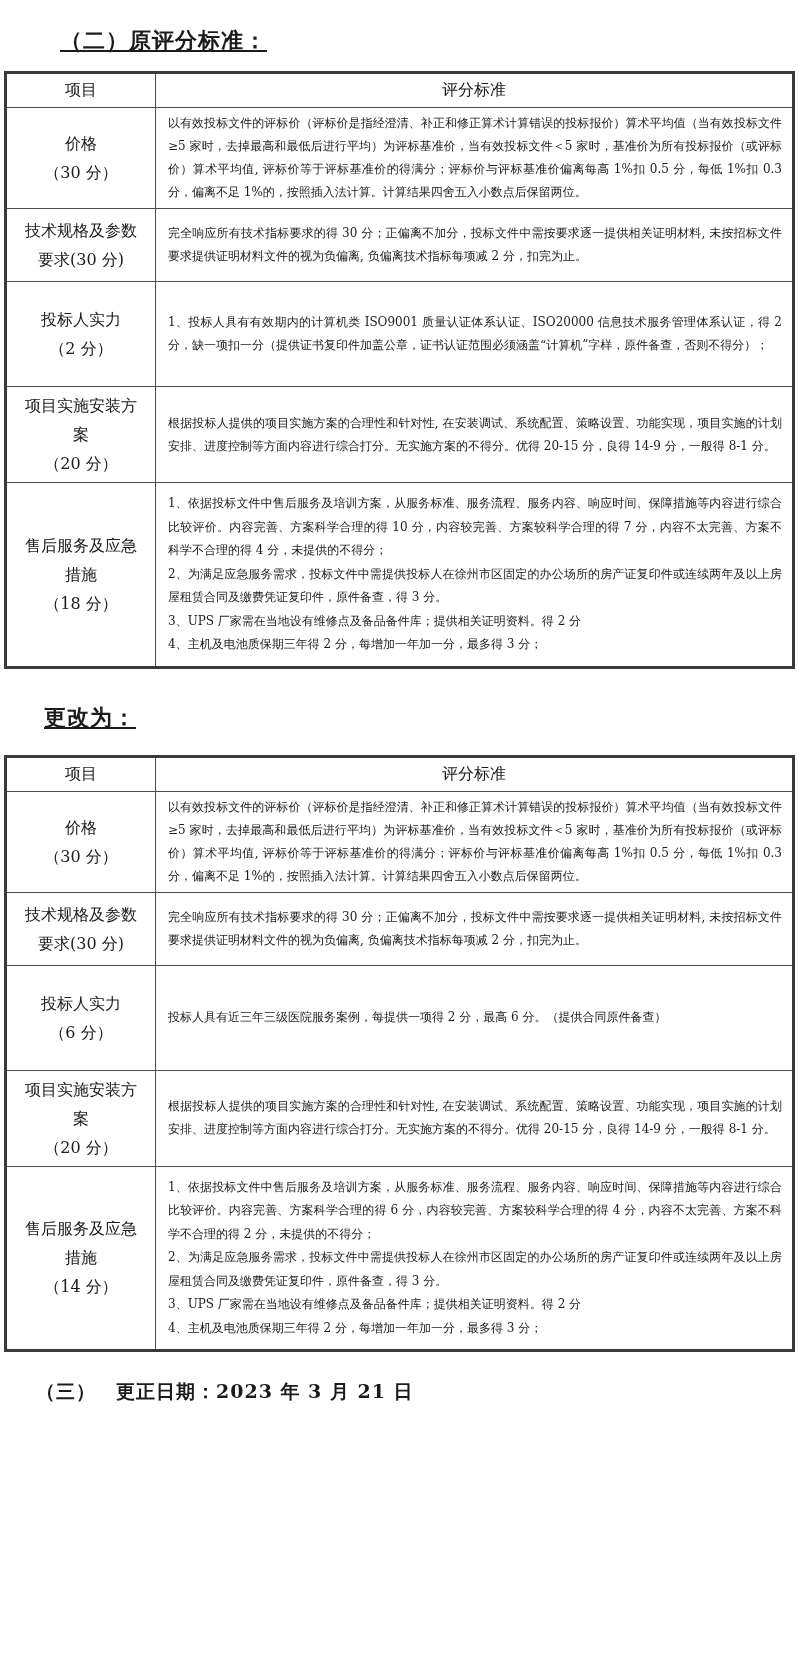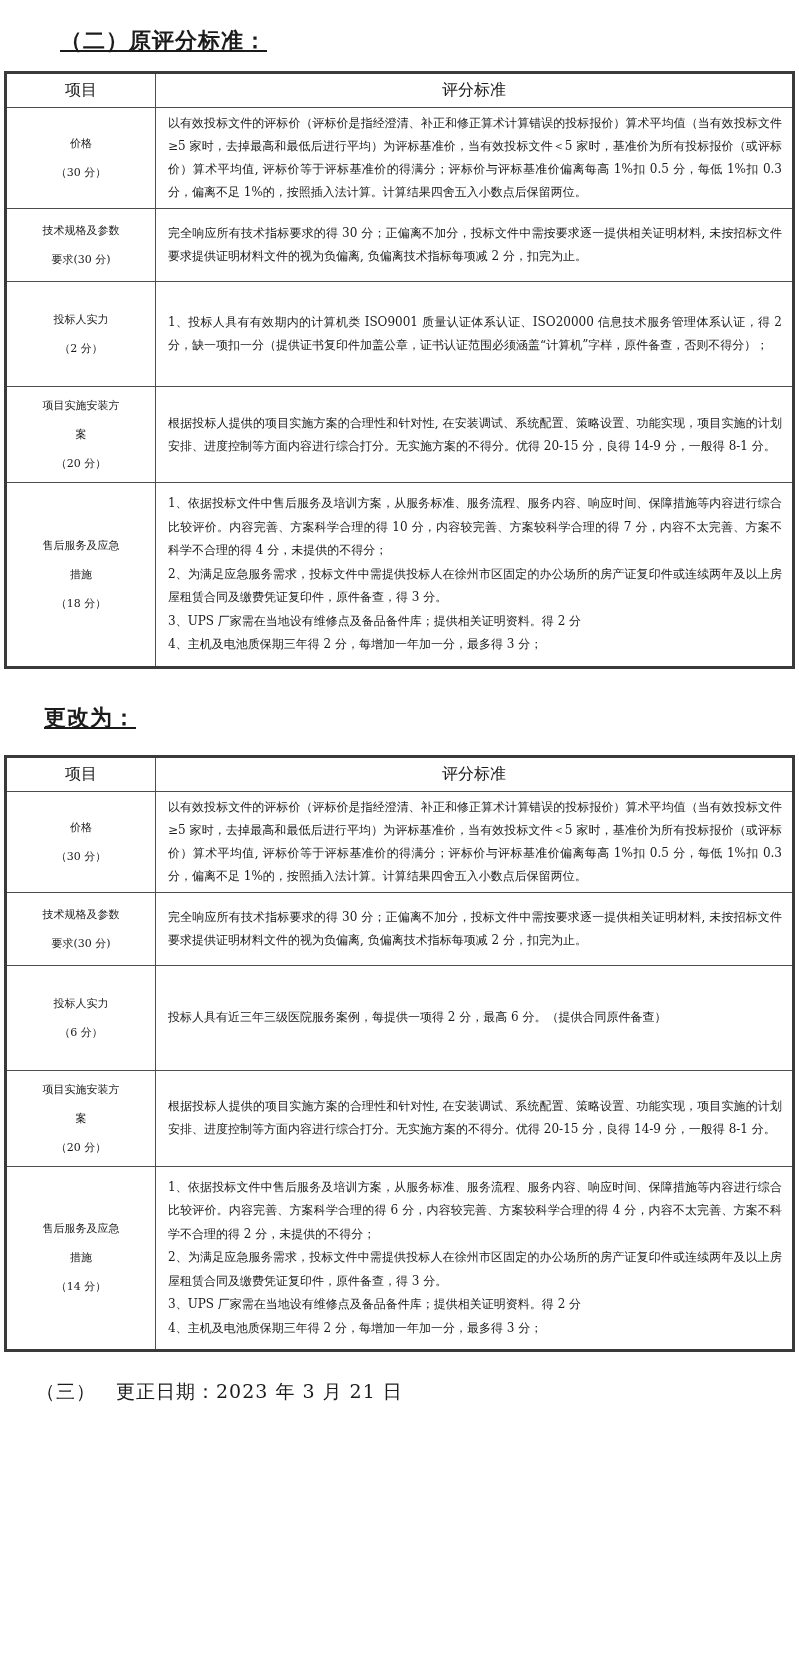--- a/index.html
+++ b/index.html
@@ -38,41 +38,41 @@
     font-size: 16px;
     height: 33px;
     text-align: center;
     vertical-align: middle;
     padding: 0;
   }
   col.c-item { width: 150px; }
   td.item-cell {
     text-align: center;
     vertical-align: middle;
-    font-size: 11px;
+    font-size: 16px;
     line-height: 29px;
     padding: 4px 8px;
     white-space: pre-line;
   }
   td.criteria-cell {
     font-size: 12px;
     line-height: 23px;
     padding: 4px 10px 4px 12px;
     vertical-align: middle;
   }
   .para { text-align: justify; }
   
   table.tbl tr:nth-child(3) td.criteria-cell { padding-top: 13px; padding-bottom: 13px; }
   
   table.tbl tr:nth-child(4) td { height: 96px; }
   
   table.tbl tr:nth-child(6) td.criteria-cell { padding-top: 9px; padding-bottom: 9px; line-height: 23.5px; }
   .footer-line {
     font-size: 19px;
-    font-weight: normal;
+    font-weight: bold;
     letter-spacing: 1px;
     margin: 27px 0 0 32px;
   }
   .footer-line.second { margin-top: 30px; }
 </style>
 </head>
 <body>
 
 <div class="doc">
 

